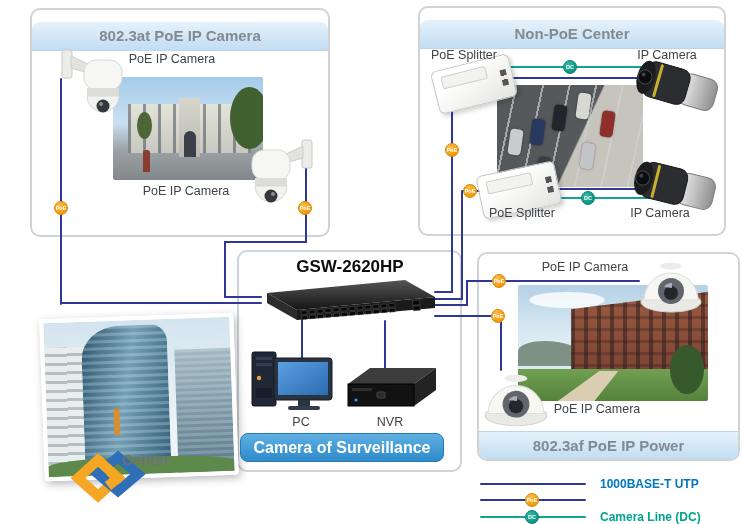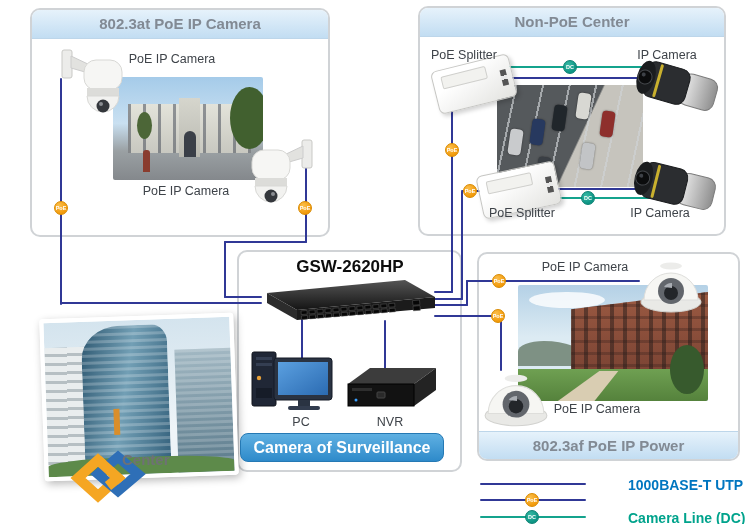--- a/index.html
+++ b/index.html
@@ -3,41 +3,41 @@
 <meta charset="utf-8">
 <style>
   html,body{margin:0;padding:0;background:#fff;}
   .canvas{position:relative;width:750px;height:524px;background:#fff;overflow:hidden;
           font-family:"Liberation Sans","DejaVu Sans",sans-serif;}
   
   .panel{position:absolute;background:#fff;border:2px solid #d0d3d6;border-radius:10px;box-sizing:border-box;}
   .panel-hdr{position:absolute;left:0;right:0;height:28px;line-height:28px;text-align:center;
              font-size:15px;font-weight:bold;color:#828a94;
              background:linear-gradient(#e6f2fb,#c2ddf2);}
-  .panel-hdr.top{top:0;border-radius:8px 8px 0 0;border-bottom:1px solid #bdd6ea;}
+  .panel-hdr.top{top:12px;border-radius:8px 8px 0 0;border-bottom:1px solid #bdd6ea;}
   .panel-hdr.bottom{bottom:0;border-radius:0 0 8px 8px;border-top:1px solid #bdd6ea;}
   
   .ln{position:absolute;background:#303896;border-radius:2px;}
   .ln.h{height:2px;} .ln.v{width:2px;}
   .ln.teal{background:#14a38d;}
   
   .badge{position:absolute;width:14px;height:14px;border-radius:50%;z-index:8;
          background:radial-gradient(circle at 35% 30%,#fbbf4d,#f29a0a 70%);
          border:1px solid #d98a00;box-sizing:border-box;
          color:#fff;font-size:5.5px;font-weight:bold;display:flex;align-items:center;justify-content:center;}
   .badge.dc{background:radial-gradient(circle at 35% 30%,#35b9a4,#0d9484 70%);border-color:#0b8172;}
   
   .lbl{position:absolute;font-size:12.5px;color:#3e4349;text-align:center;white-space:nowrap;z-index:7;}
   .gsw-title{position:absolute;font-size:17px;font-weight:bold;color:#0d0d0d;text-align:center;z-index:7;}
   .banner{position:absolute;border-radius:8px;text-align:center;z-index:7;
           background:linear-gradient(#5fb0e2,#2e8aca);border:1px solid #2579b4;box-sizing:border-box;
           color:#fff;font-weight:bold;font-size:16px;line-height:27px;}
   .campus-lbl{position:absolute;font-size:15px;font-weight:bold;color:#6e7175;z-index:7;}
   
-  .legend-lbl{position:absolute;font-size:14px;font-weight:bold;white-space:nowrap;z-index:7;margin-left:28px;}
+  .legend-lbl{position:absolute;font-size:12px;font-weight:bold;white-space:nowrap;z-index:7;}
   .legend-lbl.blue{color:#0076c0;} .legend-lbl.teal{color:#00a38c;}
   
   .photo{position:absolute;overflow:hidden;border-radius:2px;z-index:2;}
   .photo>div{position:absolute;}
   .ph-trinity{background:linear-gradient(#a5cbe9 0%,#c9e0f1 45%,#9aa0a3 72%,#84888c 100%);}
   .trin-bldg{left:10%;right:8%;top:26%;height:48%;background:
       repeating-linear-gradient(90deg,rgba(74,80,92,.55) 0 3px,rgba(0,0,0,0) 3px 15px),
       linear-gradient(#e3e3da,#c8c8c0);}
   .trin-port{left:44%;width:14%;top:20%;height:58%;background:linear-gradient(#d6d6cd,#b9b9b1);}
   .trin-door{left:47%;width:8%;top:52%;height:26%;background:#3a3f48;border-radius:8px 8px 0 0;}

